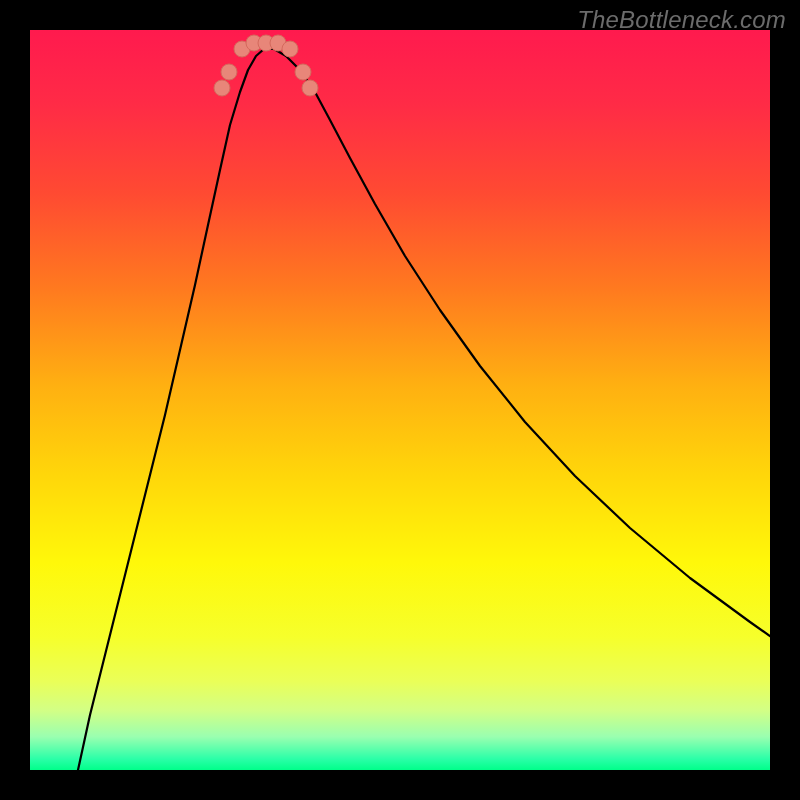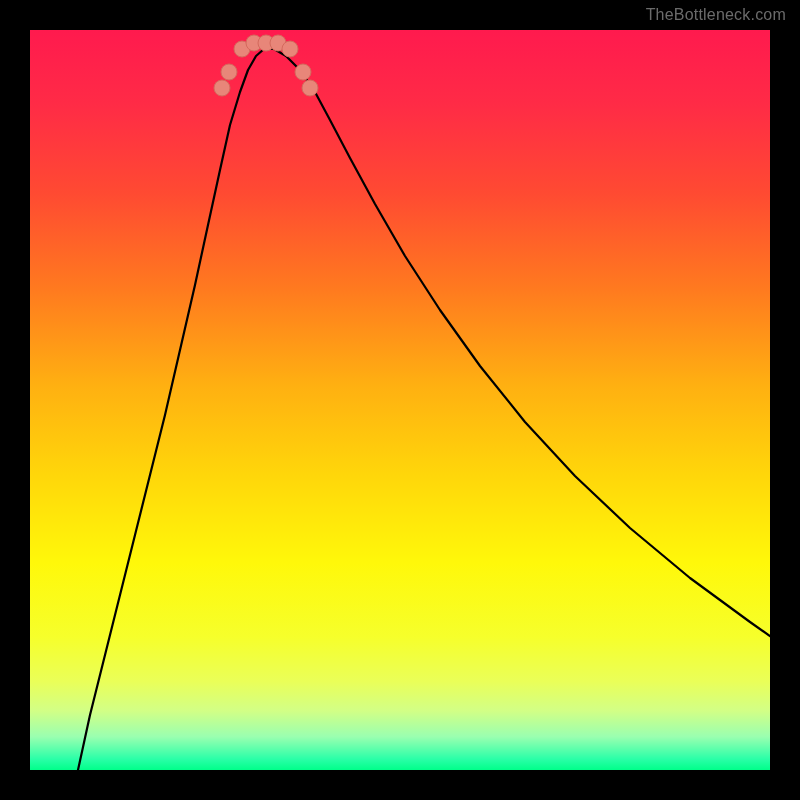--- a/index.html
+++ b/index.html
@@ -29,23 +29,24 @@
   }
   .gradient {
     position: absolute;
     left: 0; top: 0; right: 0; bottom: 0;
   }
   .watermark {
     position: absolute;
     top: 6px;
     right: 14px;
     color: #6b6b6b;
-    font-size: 16px;
+    font-size: 24px;
     letter-spacing: 0.2px;
     font-weight: 500;
+    font-style: italic;
   }
   svg.curve {
     position: absolute;
     left: 0; top: 0;
     width: 740px;
     height: 740px;
   }
 </style>
 </head>
 <body>

